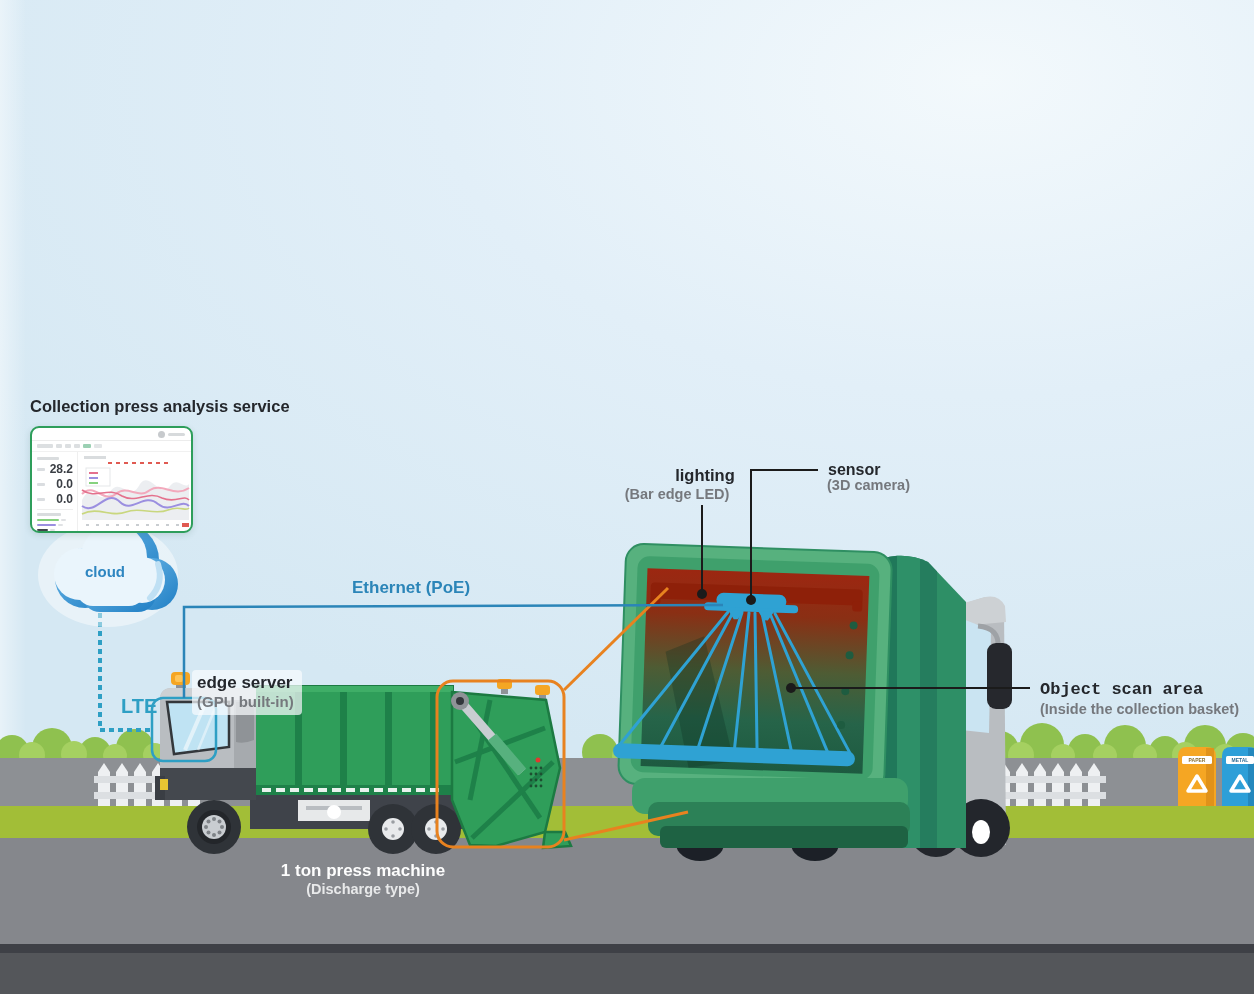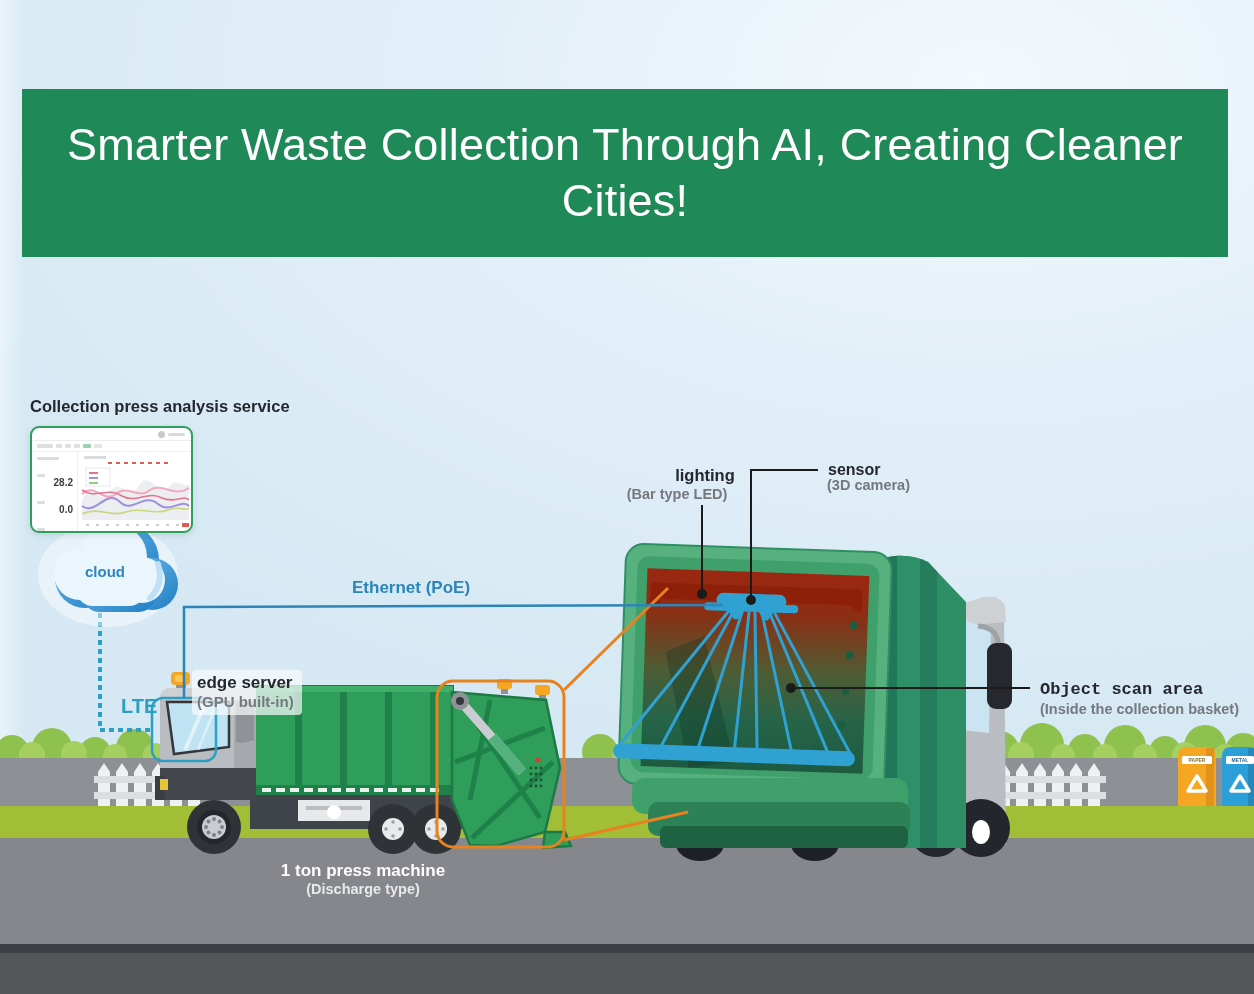--- a/index.html
+++ b/index.html
@@ -44,37 +44,34 @@
   .dash-head .name{position:absolute;right:6px;top:5px;width:17px;height:3px;background:#d7dadc;border-radius:2px;}
   .dash-tools{height:11px;border-bottom:1px solid #f1f1f1;display:flex;align-items:center;gap:3px;padding:0 5px;}
   .chip{height:4px;border-radius:1px;background:#dcdfe1;}
   .chip.w1{width:16px}.chip.w2{width:6px}.chip.w3{width:6px}.chip.w4{width:6px}
   .chip.sel{background:#9bd0b3;width:8px}.chip.end{background:#e3e5e7;width:8px}
   .dash-body{display:flex;height:80px;}
   .dash-side{width:46px;border-right:1px solid #efefef;padding:3px 4px 0 5px;}
   .tinybar{height:3px;background:#d9dcde;border-radius:1px;margin:2px 0;}
   .metric{display:flex;justify-content:space-between;align-items:center;margin:1px 0;}
   .metric .k{width:8px;height:3px;background:#dadde0;border-radius:1px;}
-  .metric .v{font-size:10px;font-weight:700;color:#3a3e44;margin-top:15px;}
+  .metric .v{font-size:12px;font-weight:700;color:#3a3e44;}
   .dash-divider{height:1px;background:#eeeeee;margin:3px 0;}
   .leg{display:flex;align-items:center;gap:2px;margin:2.5px 0;}
   .leg .bar{height:2.5px;border-radius:1px;}
   .leg .t{width:5px;height:2.5px;background:#e0e2e4;border-radius:1px;}
   .dash-chart{flex:1;position:relative;}
   
   .scene-svg{position:absolute;left:0;top:0;}
 </style>
 </head>
 <body>
 
 <div class="stage">
 
-  <div class="banner">
-    <h1>Smarter Waste Collection Through AI, Creating Cleaner Cities!</h1>
-  </div>
 
   <svg class="scene-svg" width="1254" height="994" viewBox="0 0 1254 994">
     <defs>
       <linearGradient id="scanGrad" x1="0" y1="0" x2="0" y2="1">
         <stop offset="0" stop-color="#9c2711"></stop>
         <stop offset="0.22" stop-color="#8a2f14"></stop>
         <stop offset="0.5" stop-color="#4e5c34"></stop>
         <stop offset="0.75" stop-color="#266449"></stop>
         <stop offset="1" stop-color="#1d5a40"></stop>
       </linearGradient>
@@ -482,21 +479,21 @@
   <div class="lbl cloud-lbl">cloud</div>
   <div class="lbl lte-lbl">LTE</div>
   <div class="lbl eth-lbl">Ethernet (PoE)</div>
 
   <div class="lbl edge-note">
     <div class="lbl-title">edge server</div>
     <div class="lbl-sub">(GPU built-in)</div>
   </div>
 
   <div class="lbl lbl-title center" style="left:645px;top:466px;width:120px;font-size:16.5px;">lighting</div>
-  <div class="lbl lbl-sub center" style="left:607px;top:486px;width:140px;">(Bar type LED)</div>
+  <div class="lbl lbl-sub center" style="left:607px;top:486px;width:140px;">(Bar edge LED)</div>
 
   <div class="lbl lbl-title" style="left:828px;top:461px;font-size:16px;">sensor</div>
   <div class="lbl lbl-sub" style="left:827px;top:477px;">(3D camera)</div>
 
   <div class="lbl lbl-title" style="left:1040px;top:680px;font-family:Liberation Mono, monospace;">Object scan area</div>
   <div class="lbl lbl-sub" style="left:1040px;top:701px;">(Inside the collection basket)</div>
 
   <div class="lbl press-title">1 ton press machine</div>
   <div class="lbl press-sub">(Discharge type)</div>
 

